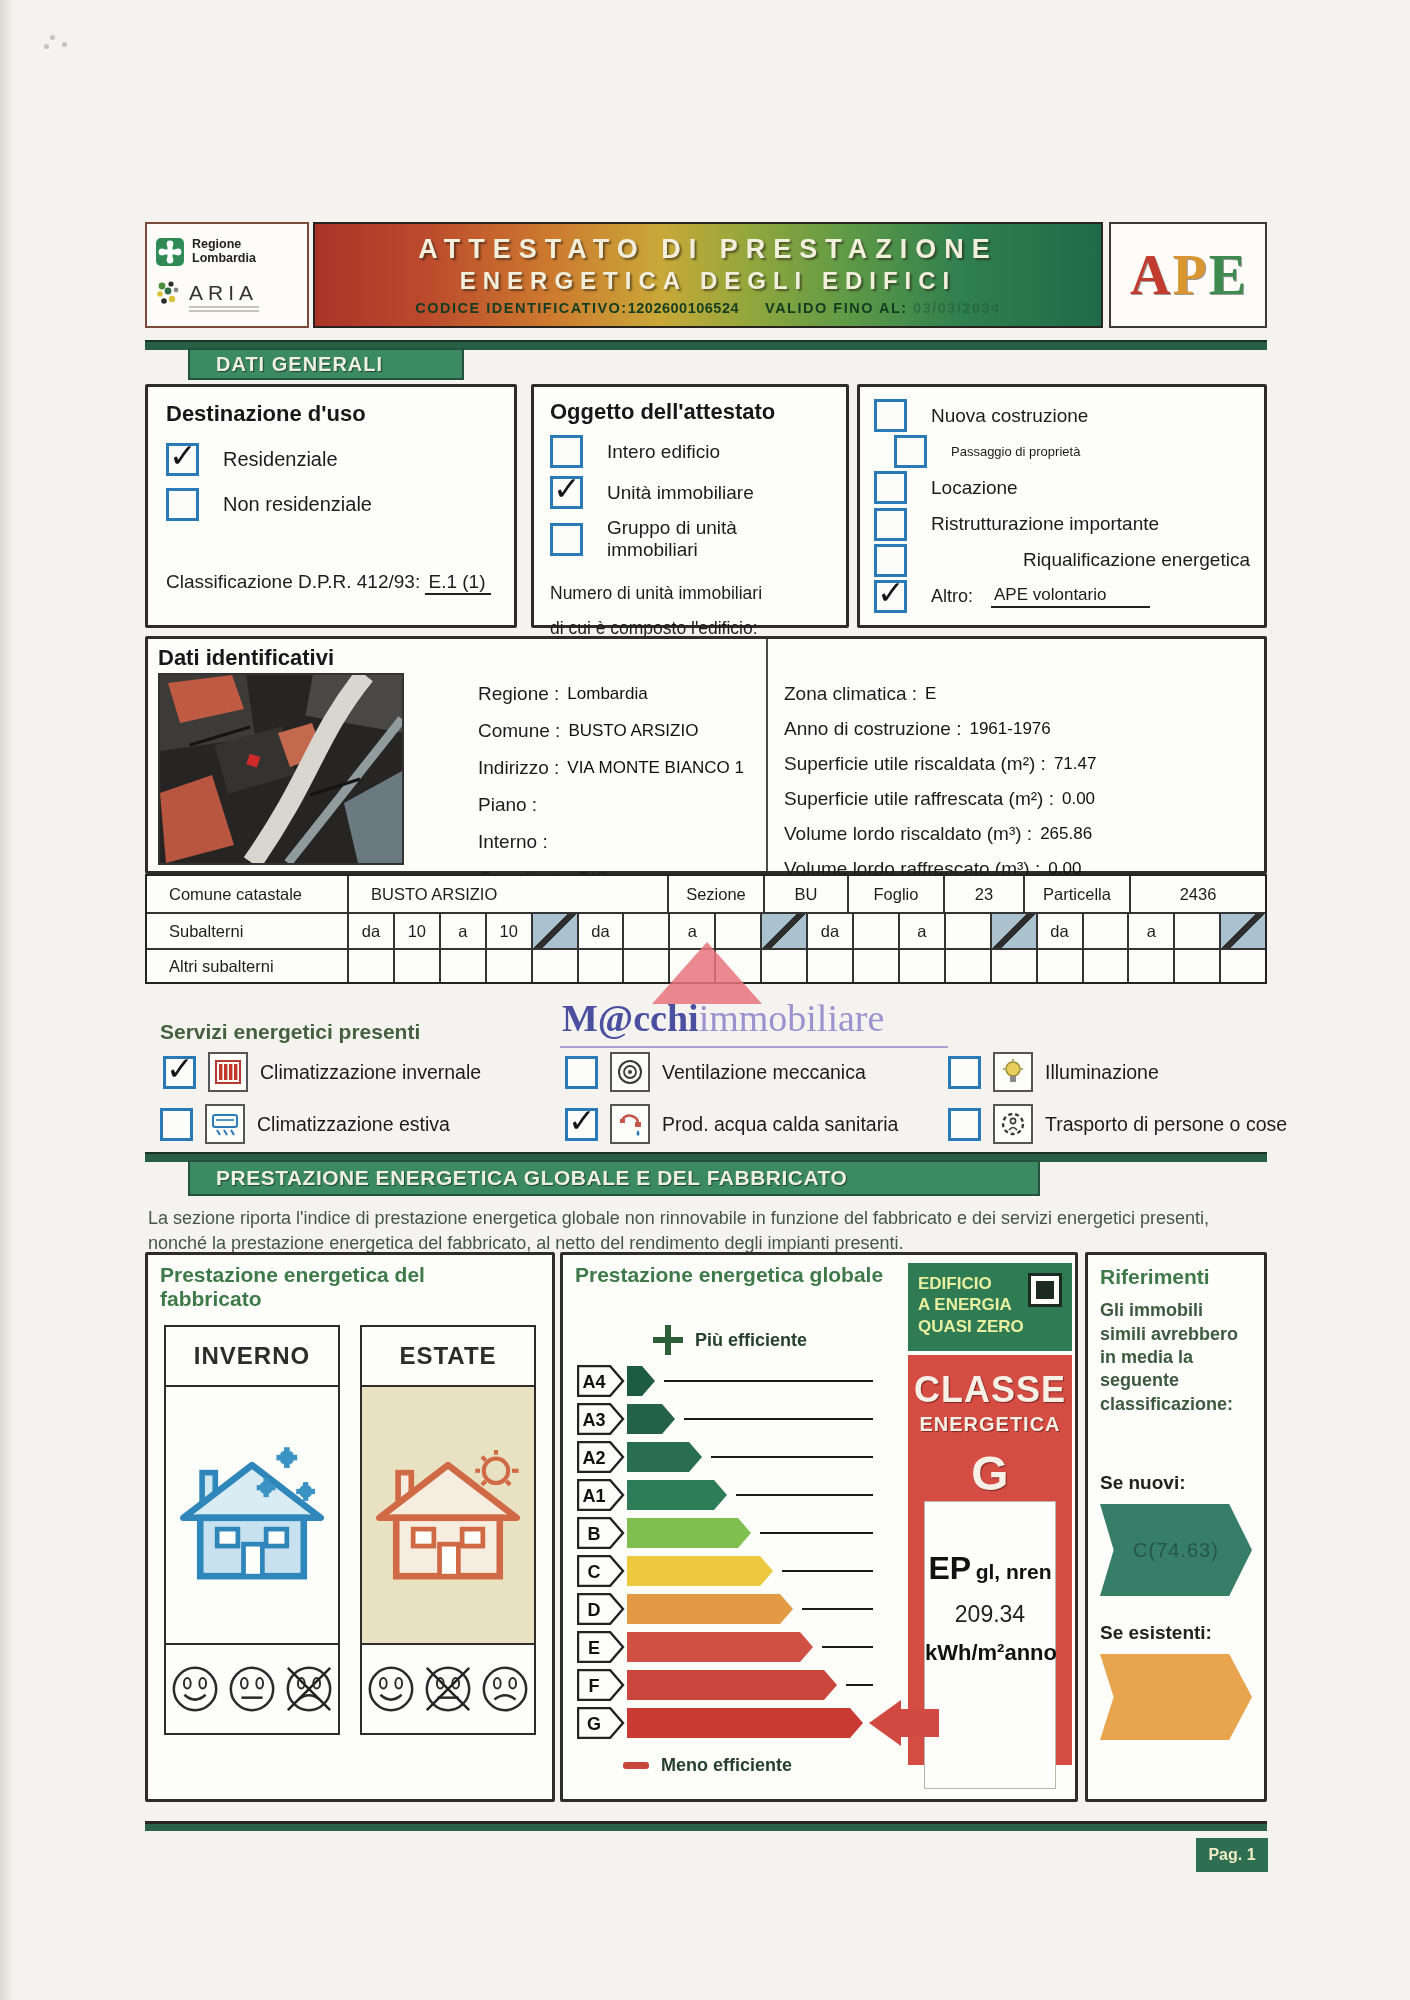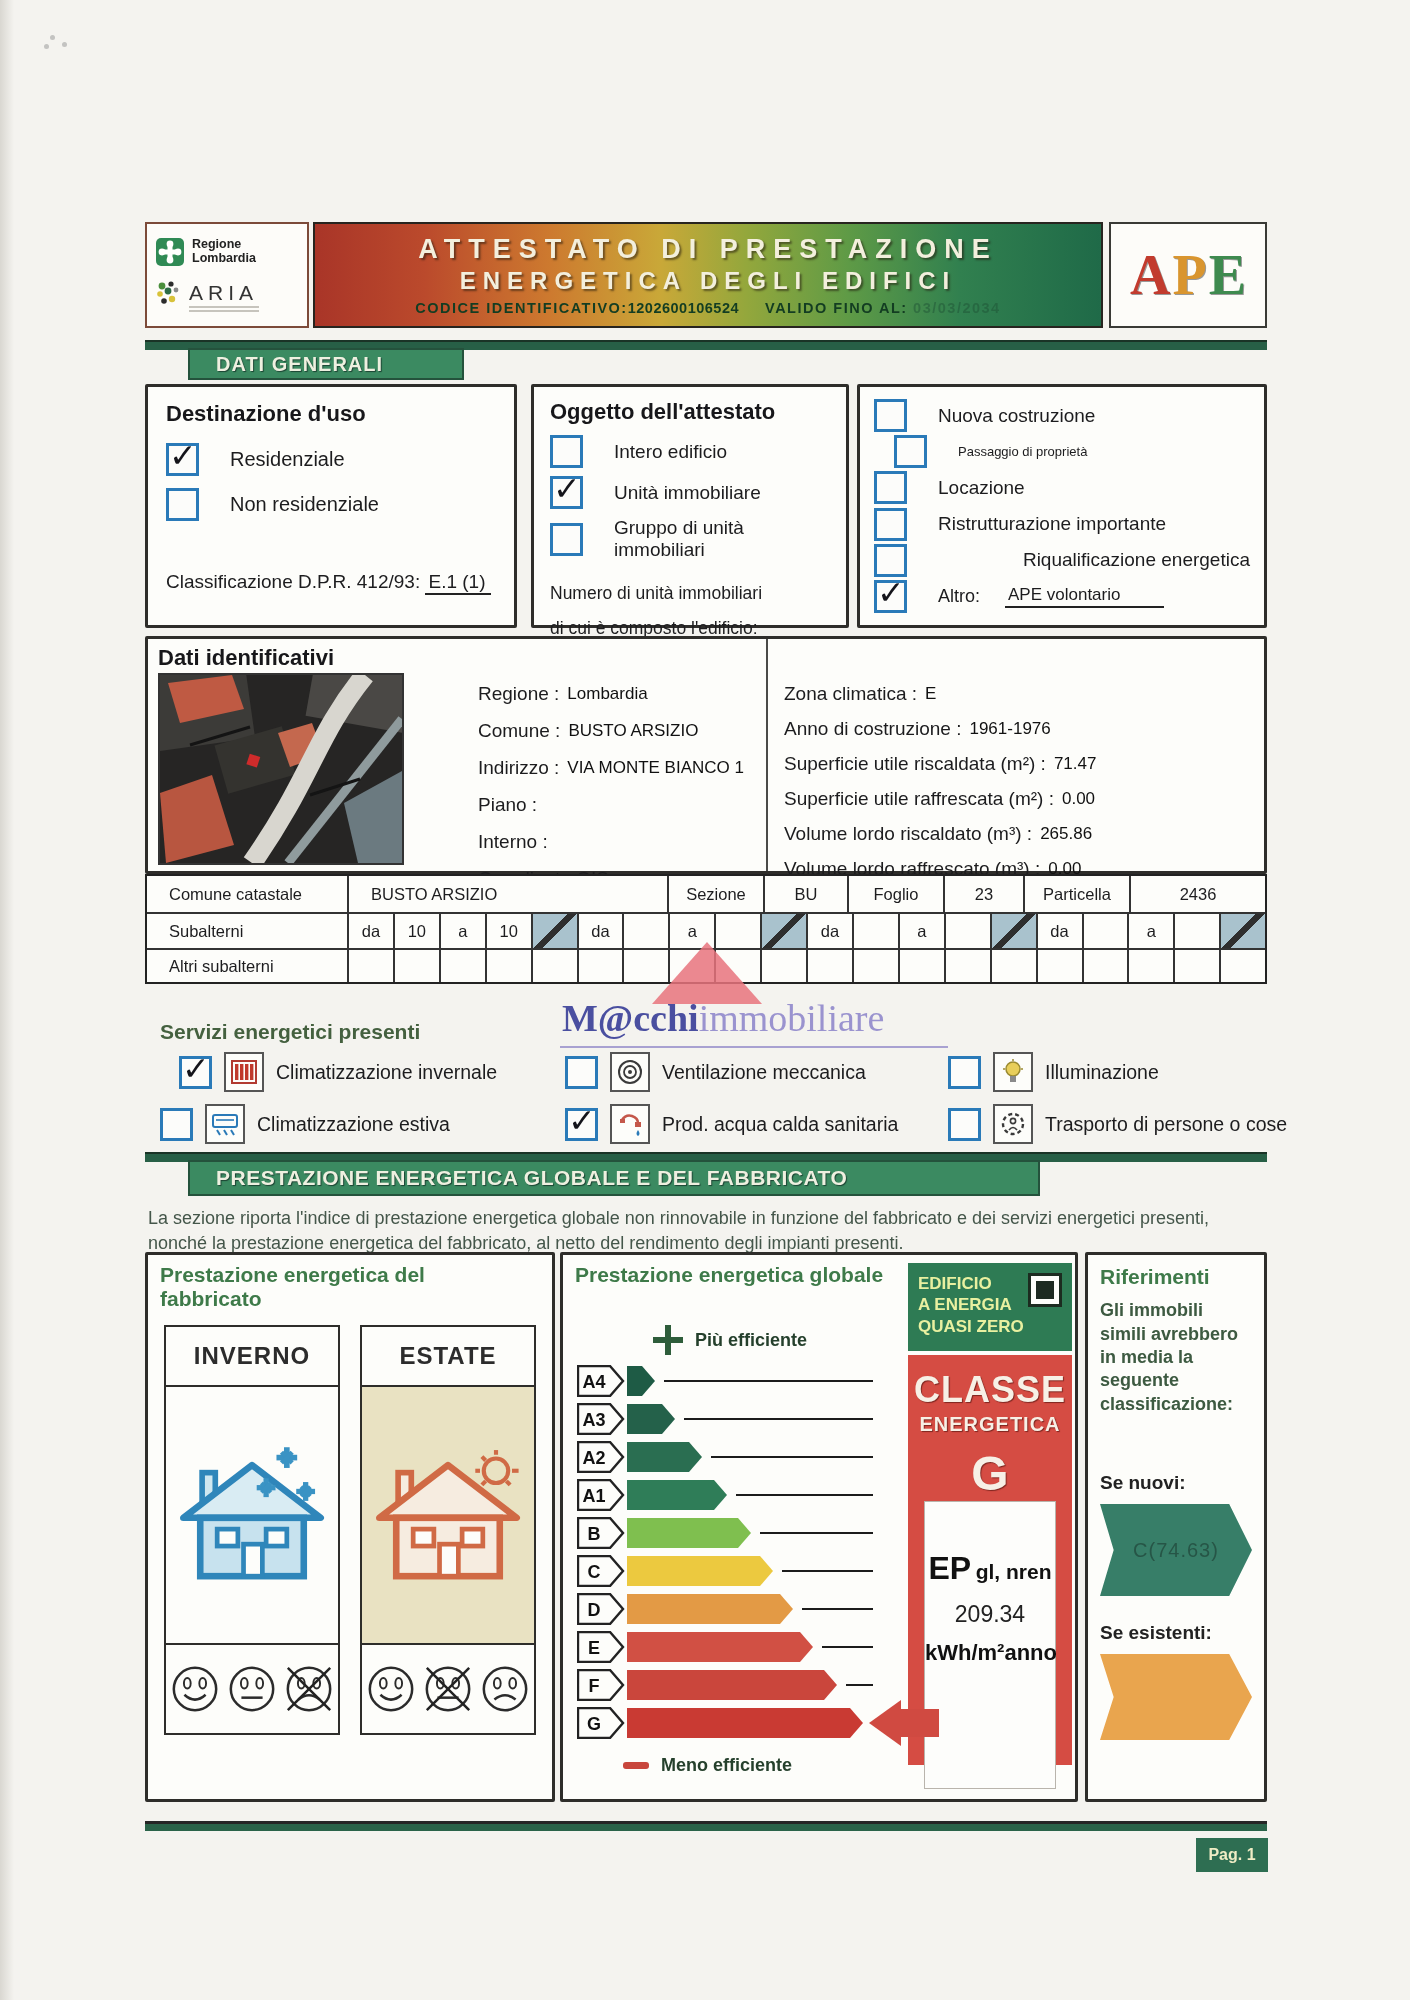--- a/index.html
+++ b/index.html
@@ -35,21 +35,21 @@
   .sec-label{background:#3b8a61;color:#eef0e0;font-weight:bold;border:2px solid #24523c;
              text-shadow:1px 1px 1px #1c4433;display:flex;align-items:center;padding:0 26px;box-sizing:border-box;}
 
   
   .box{background:#fdfdfa;border:3px solid #2e2d2a;border-radius:2px;box-sizing:border-box;}
   .box-title{font-size:22px;font-weight:bold;color:#17171a;}
 
   
   .cb{width:27px;height:27px;background:#fcfcfa;border:3.5px solid #2a7ab8;flex:none;position:relative;box-sizing:content-box;}
   .cb.checked::after{content:"✓";position:absolute;left:0px;top:-10px;font-size:33px;font-weight:bold;color:#14141a;}
-  .cbrow{display:flex;align-items:center;gap:31px;font-size:20px;color:#1c1c1e;}
+  .cbrow{display:flex;align-items:center;gap:24px;font-size:20px;color:#1c1c1e;}
   .uval{border-bottom:2px solid #222;padding:0 34px 1px 3px;}
 
   
   .frow{display:flex;align-items:center;gap:8px;margin-bottom:15px;}
   .flabel{font-size:19px;color:#1c1c1e;}
   .fval{font-size:17px;color:#111;}
   .divider{border-left:2px solid #4a4a48;}
 
   
   .cat{left:145px;top:874px;width:1122px;background:#fdfdfa;border:2.5px solid #222;box-sizing:border-box;}
@@ -375,21 +375,21 @@
     </div>
   </div>
 
   <div class="abs wm-roof" style="left:652px;top:942px;"></div>
   <div class="abs wm-text" style="left:562px;top:996px;">
     <span class="wm-bold">M@cchi</span><span class="wm-light">immobiliare</span>
   </div>
   <div class="abs wm-line" style="left:560px;top:1046px;width:388px;"></div>
 
   <div class="abs" style="left:160px;top:1020px;font-size:21px;font-weight:bold;color:#44603f;">Servizi energetici presenti</div>
-  <div class="abs srv" style="left:172px;top:1052px;padding-left:7px;">
+  <div class="abs srv" style="left:156px;top:1052px;padding-left:7px;">
     <div class="cb checked"></div>
     <div class="sicon">
         <svg width="28" height="28" viewBox="0 0 28 28">
       <rect x="2" y="3" width="24" height="22" fill="none" stroke="#b23a30" stroke-width="2"></rect>
       <rect x="5" y="6" width="3.4" height="16" fill="#c0392b"></rect>
           <rect x="10" y="6" width="3.4" height="16" fill="#c0392b"></rect>
       <rect x="15" y="6" width="3.4" height="16" fill="#c0392b"></rect>
           <rect x="20" y="6" width="3.4" height="16" fill="#c0392b"></rect>
     </svg>
       </div>

